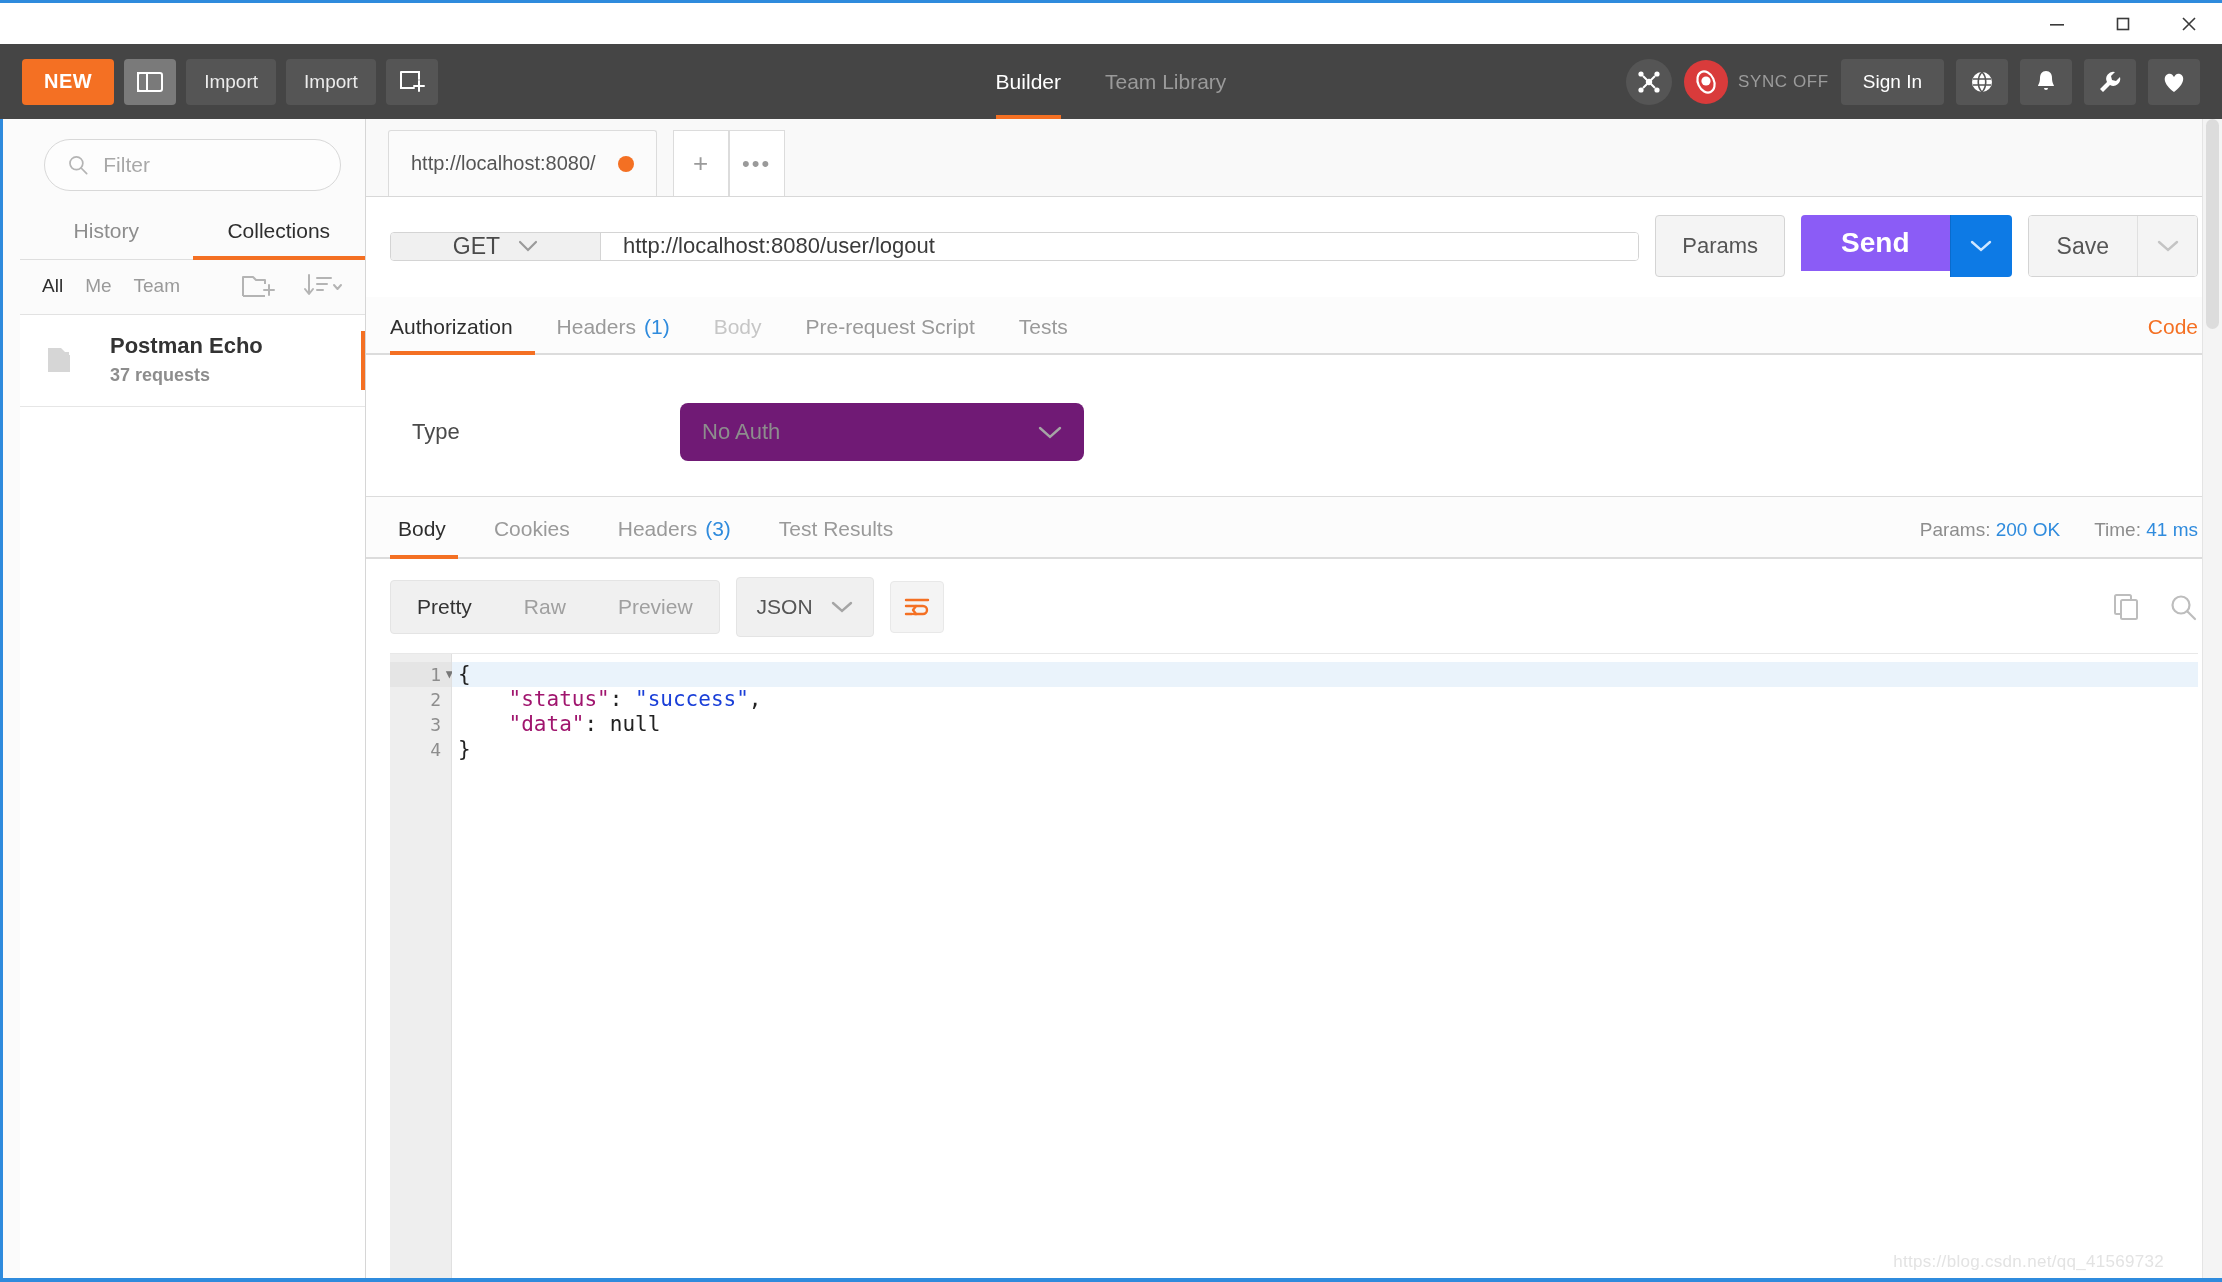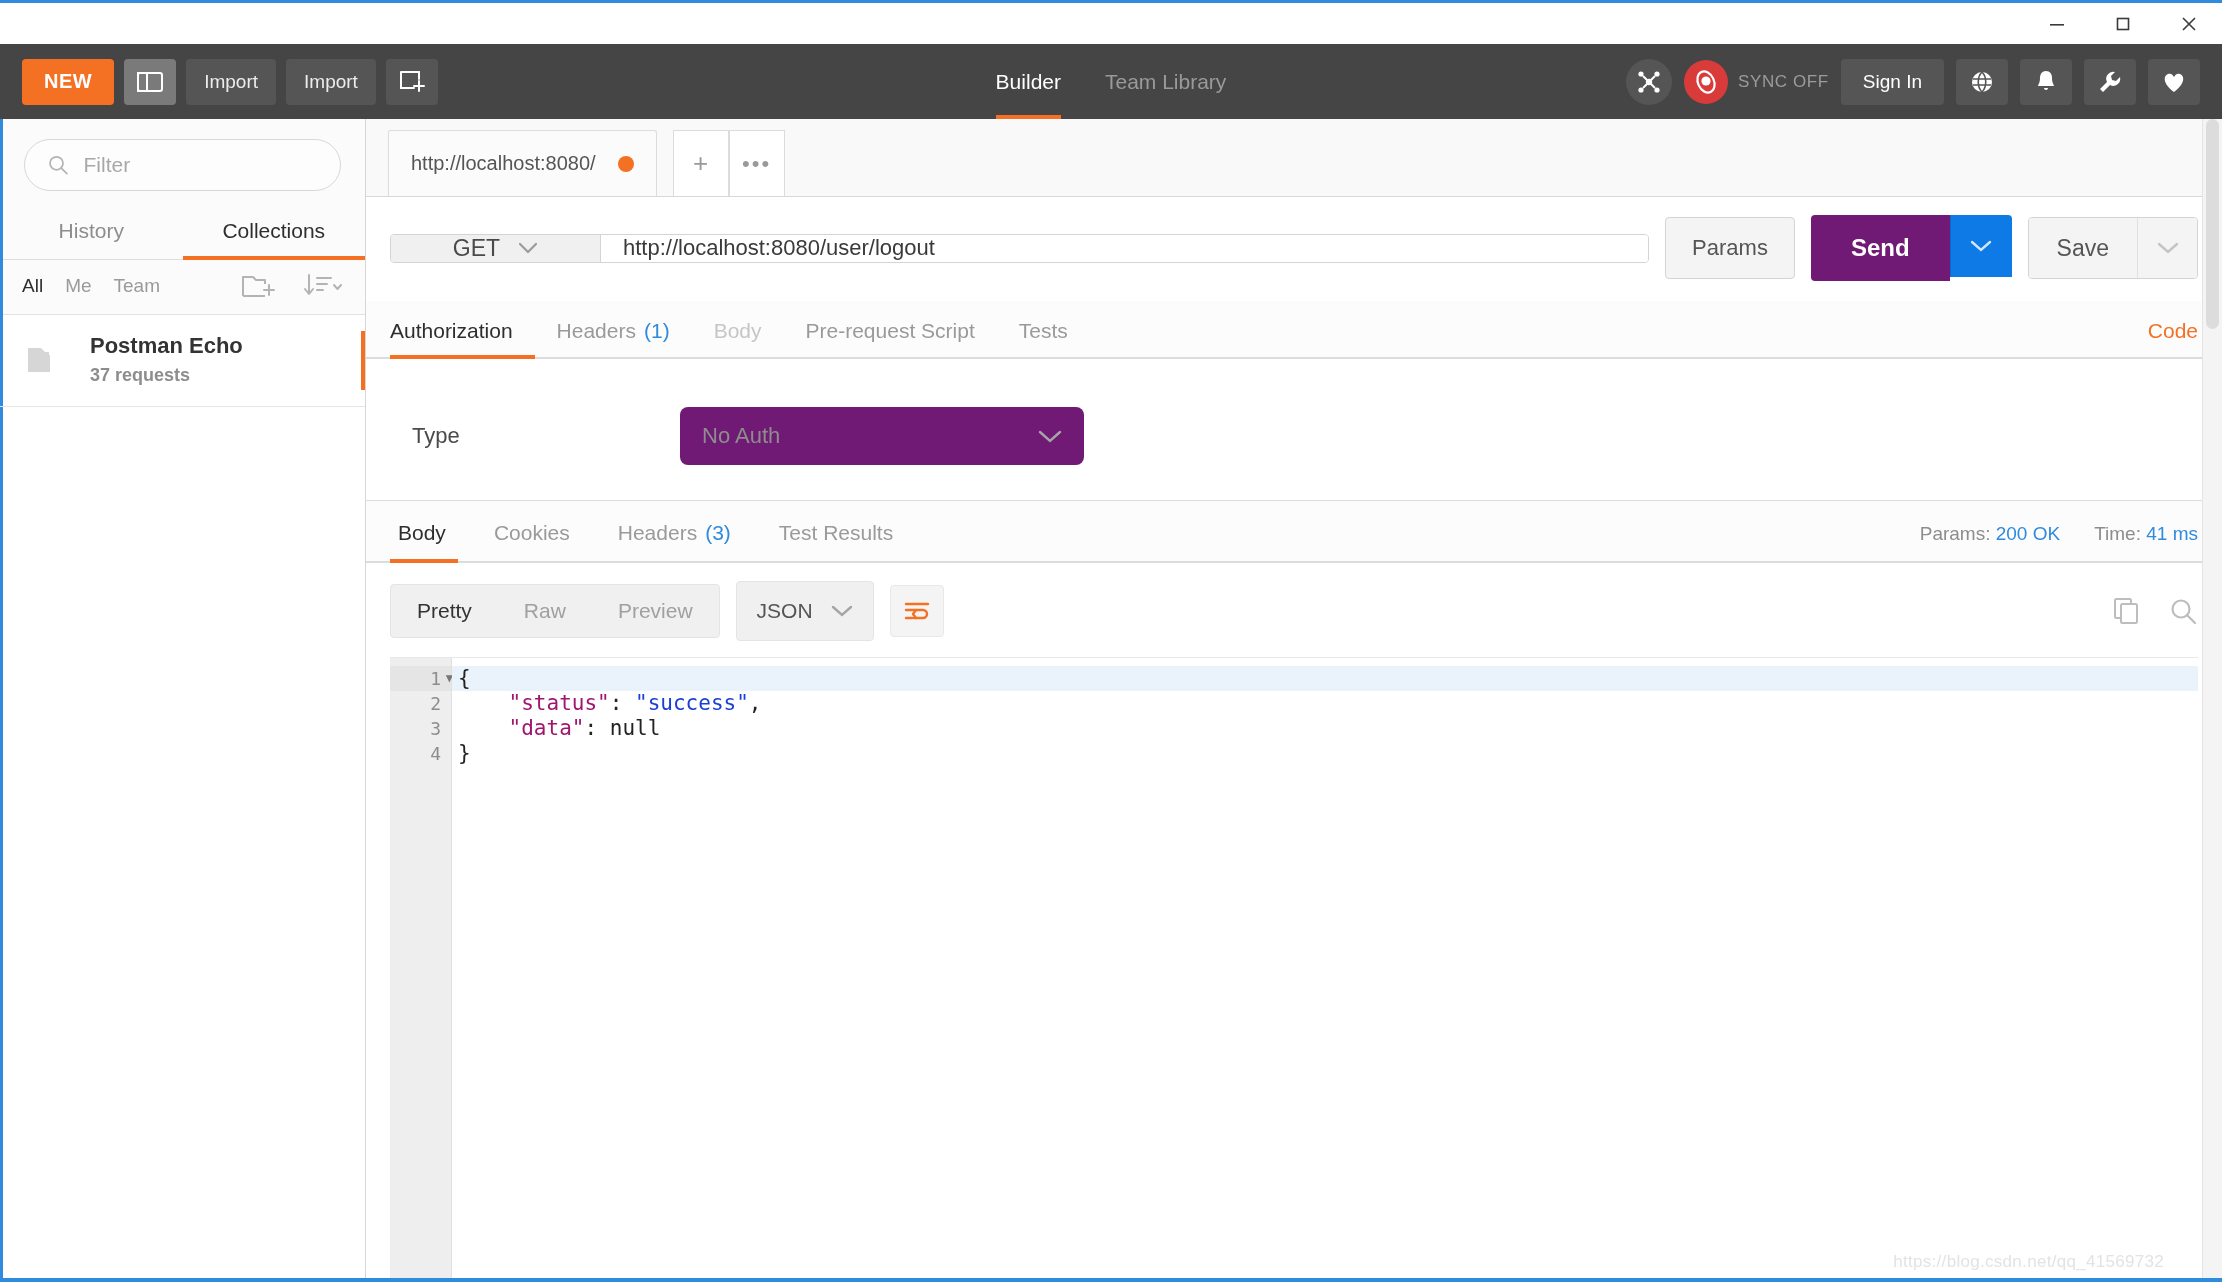--- a/index.html
+++ b/index.html
@@ -94,20 +94,21 @@
   
   .main { flex: 1 1 auto; display: flex; min-height: 0; }
 
   
   .sidebar {
     width: 366px; flex: 0 0 366px;
     background: #fbfbfb;
     border-right: 1px solid #d6d6d6;
     display: flex; flex-direction: column;
     position: relative;
+    padding-left: 20px;
   }
   .sidebar::before{
     content:""; position:absolute; left:0; top:0; bottom:0; width:3px;
     background:#2f8bdd;
   }
   .filter-wrap { padding: 20px 24px 16px 24px; }
   .filter-box {
     height: 52px; border: 1px solid #d8d8d8; border-radius: 26px;
     background: #fdfdfd;
     display: flex; align-items: center; gap: 14px; padding: 0 22px;
@@ -214,22 +215,22 @@
     flex: 1 1 auto; border: none; outline: none; padding: 0 22px;
     font-size: 22px; color: #3a3a3a; font-family: inherit; min-width: 0;
   }
   .params-btn {
     height: 62px; padding: 0 26px; border: 1px solid #d4d4d4; border-radius: 4px;
     background: #f4f4f4; display: flex; align-items: center;
     font-size: 22px; color: #555;
   }
   .send-group { display: flex; border-radius: 4px; overflow: hidden; }
   .send-btn {
-    background: #701a75; color: #fff; font-size: 24px; font-weight: bold;
-    height: 66px; padding: 0 40px; display: flex; align-items: center;
+    background: #8b5cf6; color: #fff; font-size: 28px; font-weight: bold;
+    height: 56px; padding: 0 40px; display: flex; align-items: center;
   }
   .send-caret {
     background: #0d7ae5; color: #cfe6ff; width: 62px; height: 62px;
     display: flex; align-items: center; justify-content: center;
     border-left: 1px solid #0a6bcc;
   }
   .save-group { display: flex; border-radius: 4px; overflow: hidden; border: 1px solid #d4d4d4; }
   .save-btn {
     background: #f4f4f4; color: #555; font-size: 23px;
     height: 60px; padding: 0 28px; display: flex; align-items: center;

